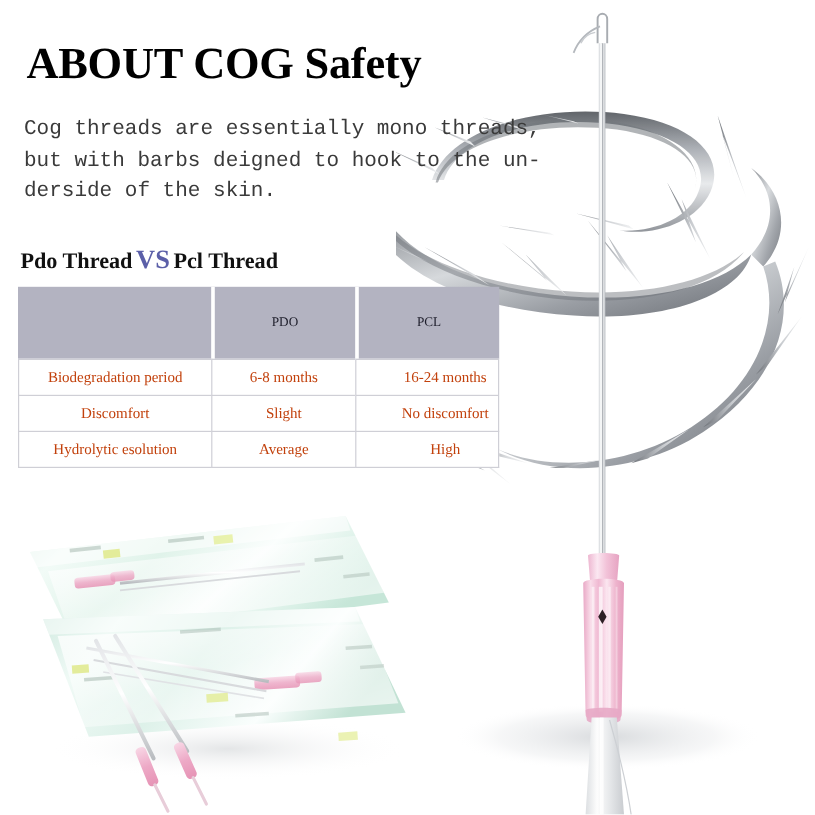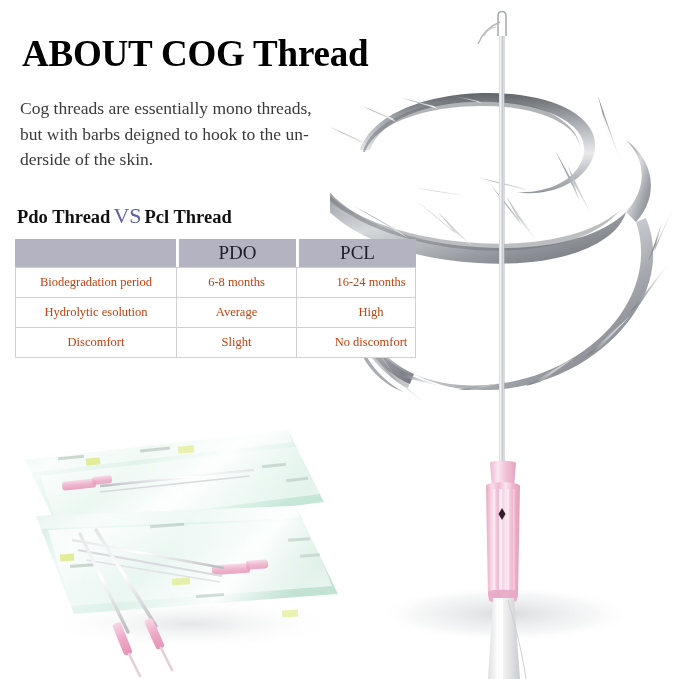--- a/index.html
+++ b/index.html
@@ -30,21 +30,21 @@
     white-space: nowrap;
     z-index: 40;
   }
 
   
   .intro {
     position: absolute;
     left: 20px;
     top: 96px;
     width: 330px;
-    font-family: Liberation Serif, serif;
+    font-family: Liberation Mono, monospace;
     font-size: 17.5px;
     line-height: 25.5px;
     color: #3a3a3a;
     z-index: 40;
   }
   .intro span { display: block; white-space: nowrap; }
 
   
   .vs-heading {
     position: absolute;
@@ -54,21 +54,21 @@
     font-weight: bold;
     font-size: 18.5px;
     line-height: 22px;
     color: #111111;
     white-space: nowrap;
     z-index: 40;
   }
   .vs-heading .vs {
     color: #5b5fa8;
     font-size: 22px;
-    font-weight: normal;
+    font-weight: bold;
     padding: 0 3px;
   }
 
   
   .cmp-table {
     position: absolute;
     left: 15px;
     top: 239px;
     width: 401px;
     border-collapse: separate;
@@ -80,25 +80,25 @@
   }
   .cmp-table col.c1 { width: 161px; }
   .cmp-table col.c2 { width: 120px; }
   .cmp-table col.c3 { width: 120px; }
 
   .cmp-table thead th {
     height: 28px;
     background: #b3b3c1;
     border: none;
     font-family: "Liberation Serif", serif;
-    font-size: 19px;
+    font-size: 11px;
     font-weight: normal;
     color: #1d1d2a;
     text-align: center;
-    padding: 0;
+    padding: 16px;
   }
   .cmp-table thead th.sep {
     border-left: 3px solid #ffffff;
   }
 
   .cmp-table tbody td {
     height: 29px;
     background: #ffffff;
     border-left: 1px solid #cfcfd6;
     border-bottom: 1px solid #cfcfd6;
@@ -372,21 +372,21 @@
         <path d="M129,236 L140,258" stroke="#e8cdd9" stroke-width="2.6" stroke-linecap="round"></path>
       </g>
       <g>
         <path d="M96,112 L156,208" stroke="url(#needleSmall)" stroke-width="3.4" stroke-linecap="round"></path>
         <rect x="150" y="200" width="9" height="32" rx="3.5" fill="url(#hubSmall)" transform="rotate(-24 154 216)"></rect>
         <path d="M161,230 L172,252" stroke="#e8cdd9" stroke-width="2.6" stroke-linecap="round"></path>
       </g>
     </svg>
   </div>
 
-  <div class="headline">ABOUT COG Thread</div>
+  <div class="headline">ABOUT COG Safety</div>
 
   <div class="intro">
     <span>Cog threads are essentially mono threads,</span>
     <span>but with barbs deigned to hook to the un-</span>
     <span>derside of the skin.</span>
   </div>
 
   <div class="vs-heading">
     <span>Pdo Thread</span><span class="vs">VS</span><span>Pcl Thread</span>
   </div>
@@ -404,25 +404,25 @@
         <th class="sep">PCL</th>
       </tr>
     </thead>
     <tbody>
       <tr>
         <td>Biodegradation period</td>
         <td>6-8 months</td>
         <td>16-24 months</td>
       </tr>
       <tr>
+        <td>Discomfort</td>
+        <td>Slight</td>
+        <td>No discomfort</td>
+      </tr>
+      <tr>
         <td>Hydrolytic esolution</td>
         <td>Average</td>
         <td>High</td>
       </tr>
-      <tr>
-        <td>Discomfort</td>
-        <td>Slight</td>
-        <td>No discomfort</td>
-      </tr>
     </tbody>
   </table>
 
 </div>
 
 </body></html>

